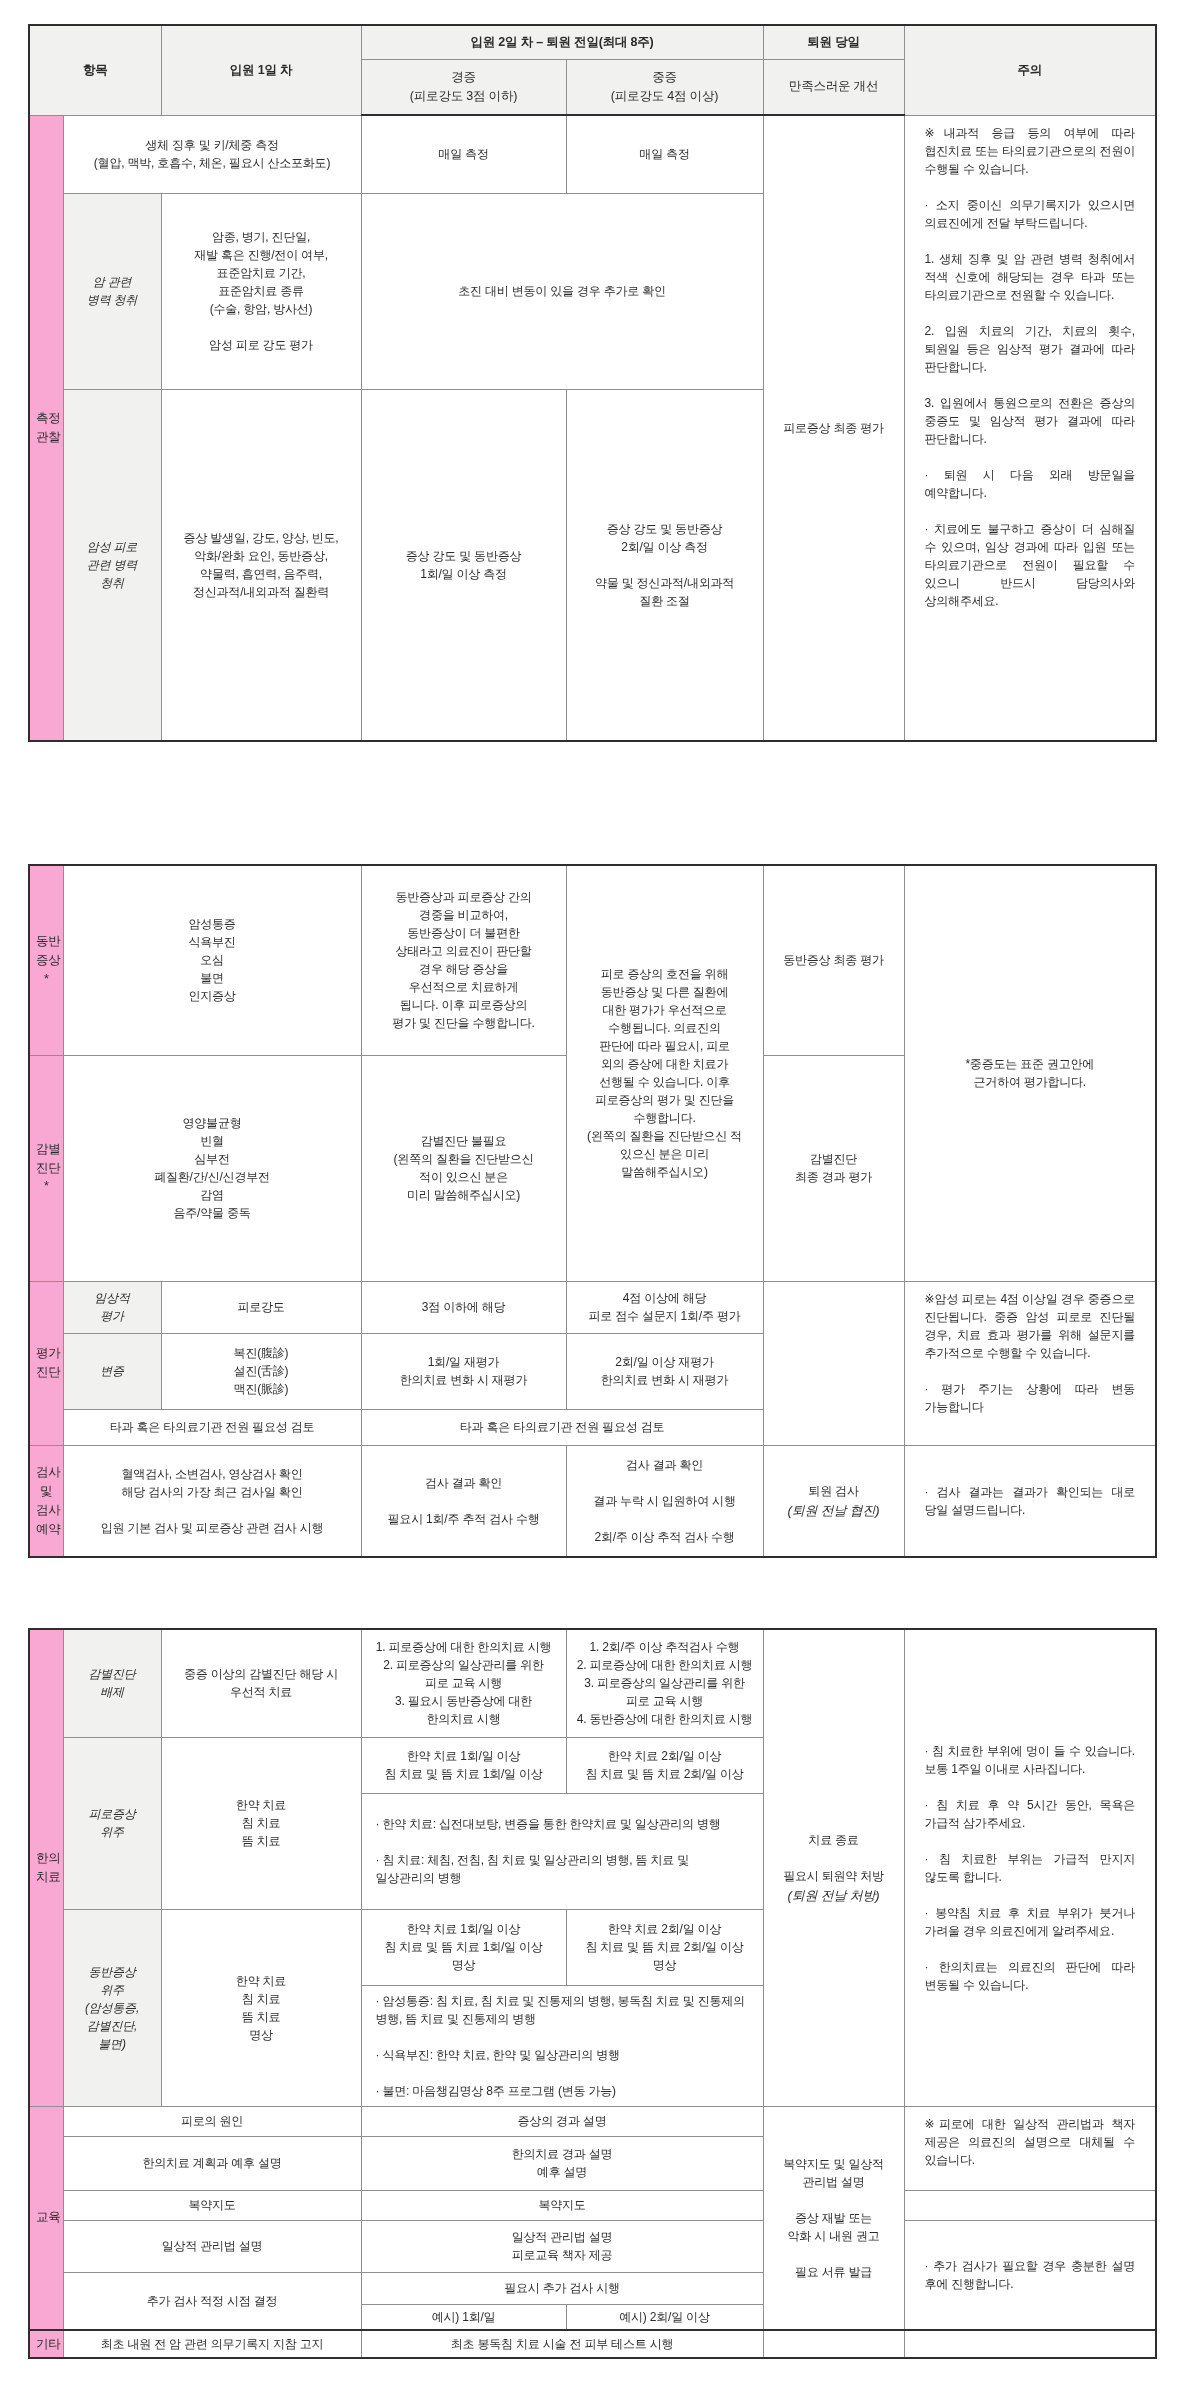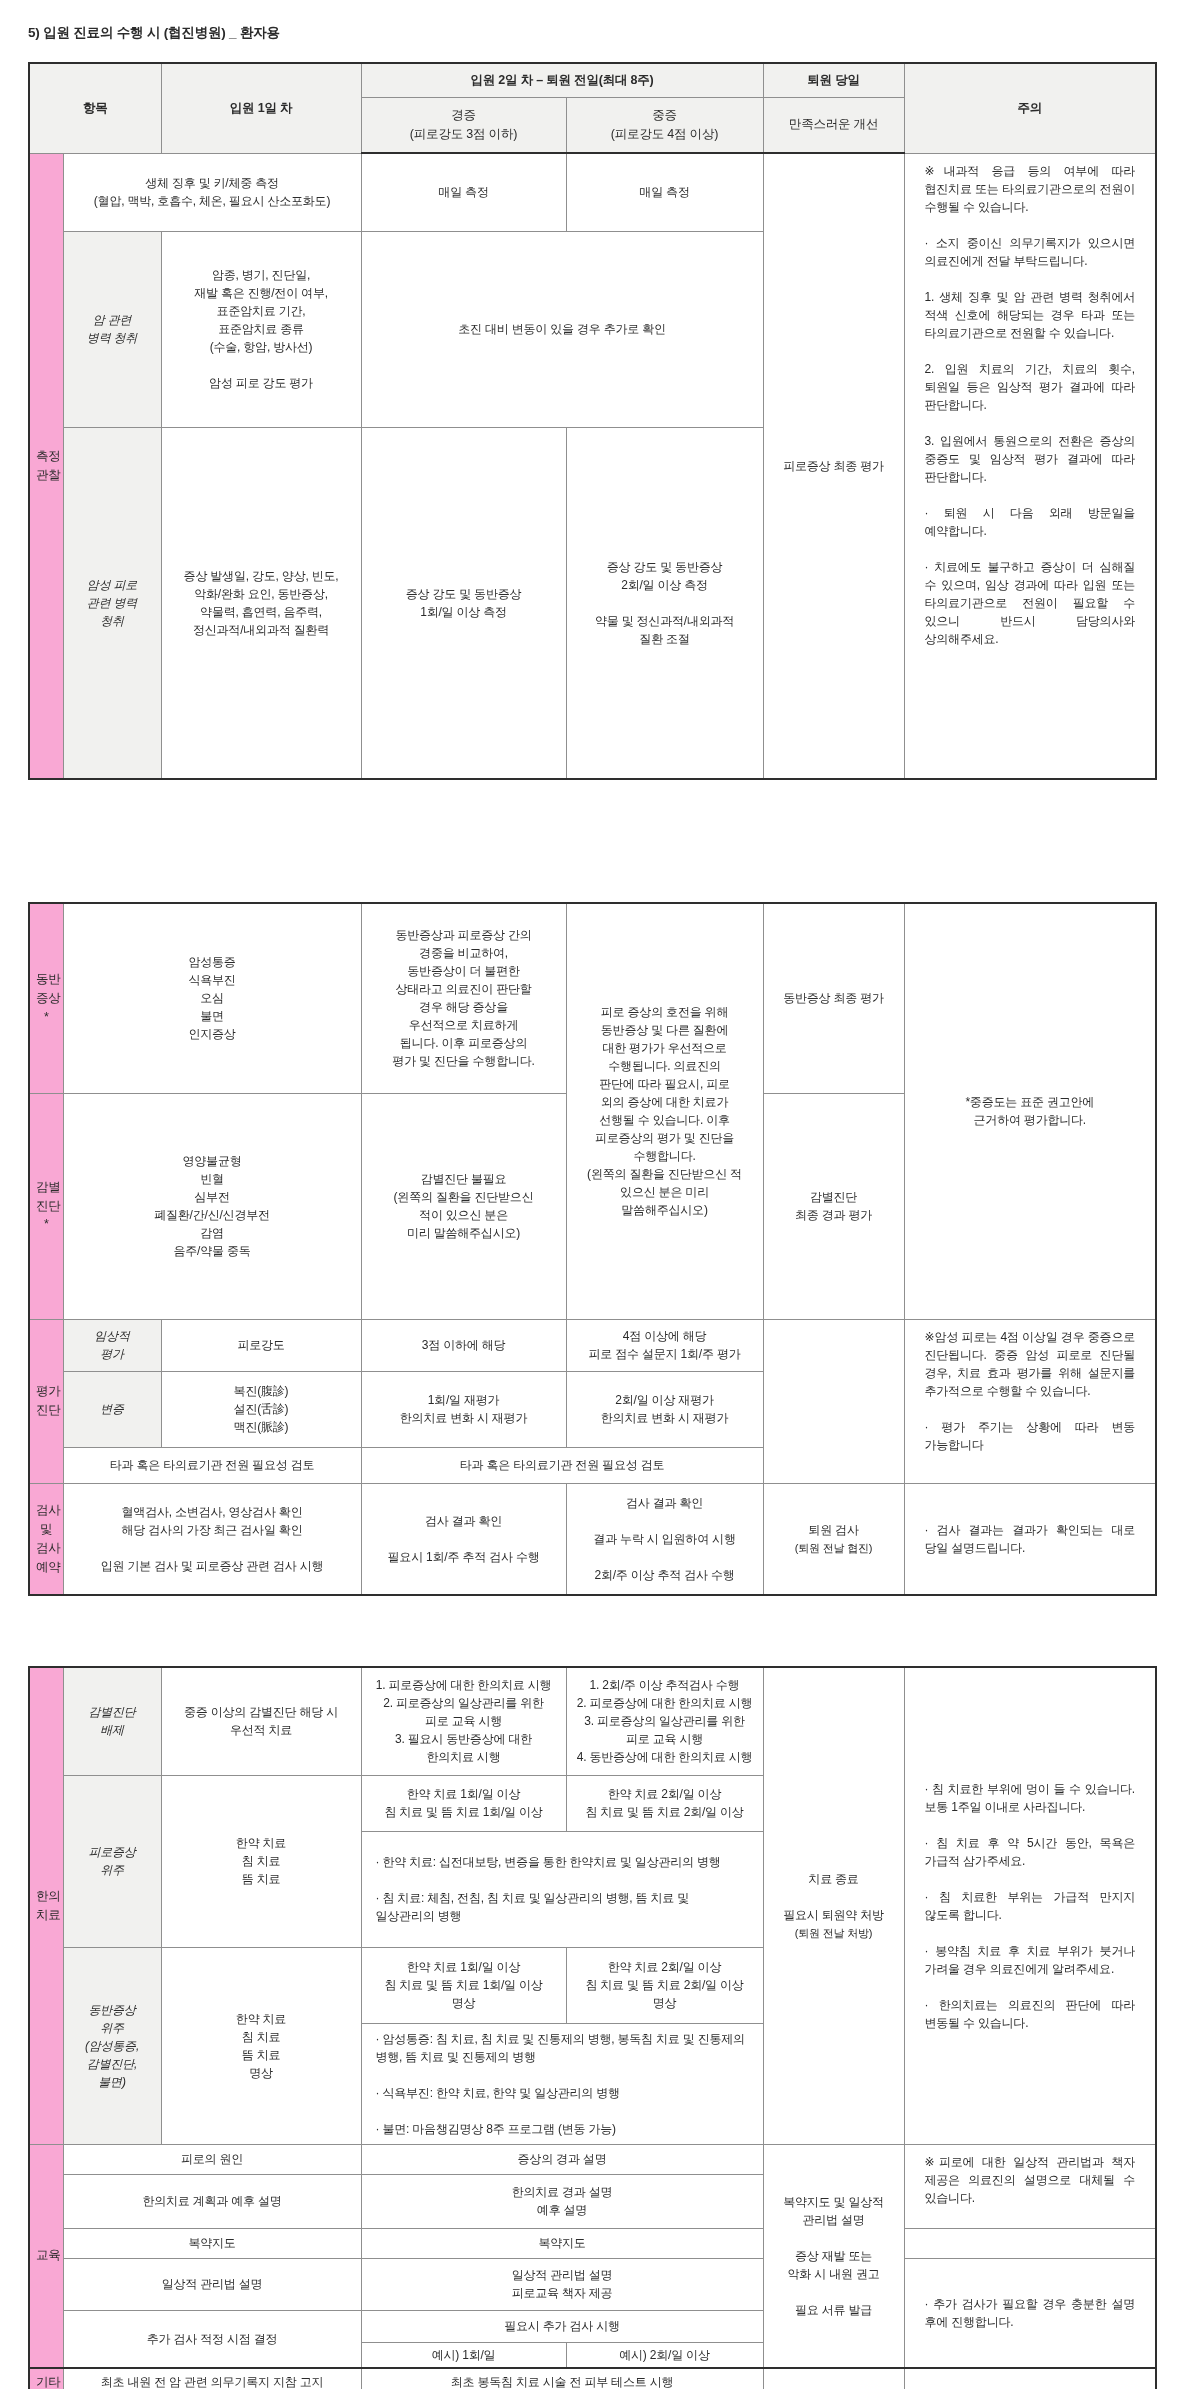--- a/index.html
+++ b/index.html
@@ -9,31 +9,30 @@
   table{border-collapse:collapse;table-layout:fixed;width:1127px;border:2px solid #2e2e2e;}
   td{border:1px solid #8f8f8f;padding:3px 6px;text-align:center;vertical-align:middle;
      font-size:12px;line-height:1.5;white-space:pre-line;word-break:keep-all;letter-spacing:-0.2px;}
   .hdr td{background:#f1f1ef;font-weight:bold;font-size:12.5px;}
   .hdr-bot td{border-bottom:2px solid #2e2e2e;}
   .sec{background:#f9a8d4;font-weight:normal;font-size:12.5px;}
   .sub{background:#f1f1ef;font-style:italic;}
   .note{text-align:justify;padding:8px 20px;}
   .vt{vertical-align:top;}
   .detail{text-align:left;padding:6px 14px;}
-  .small-italic{font-size:11px;display:block;margin-top:1px;}
+  .small-italic{font-style:italic;font-size:13px;display:block;margin-top:1px;}
   .thick-top td{border-top:2px solid #2e2e2e;}
   .gap1{margin-bottom:122px;}
   .gap2{margin-bottom:70px;}
 </style>
 </head>
 <body>
 
 <div class="doc">
 
-  <div class="title">5) 입원 진료의 수행 시 (협진병원) _ 환자용</div>
 
   <table class="gap1">
     <colgroup>
       <col style="width:34px">
         <col style="width:98px">
         <col style="width:200px">
       <col style="width:205px">
         <col style="width:197px">
         <col style="width:141px">
         <col style="width:252px">

